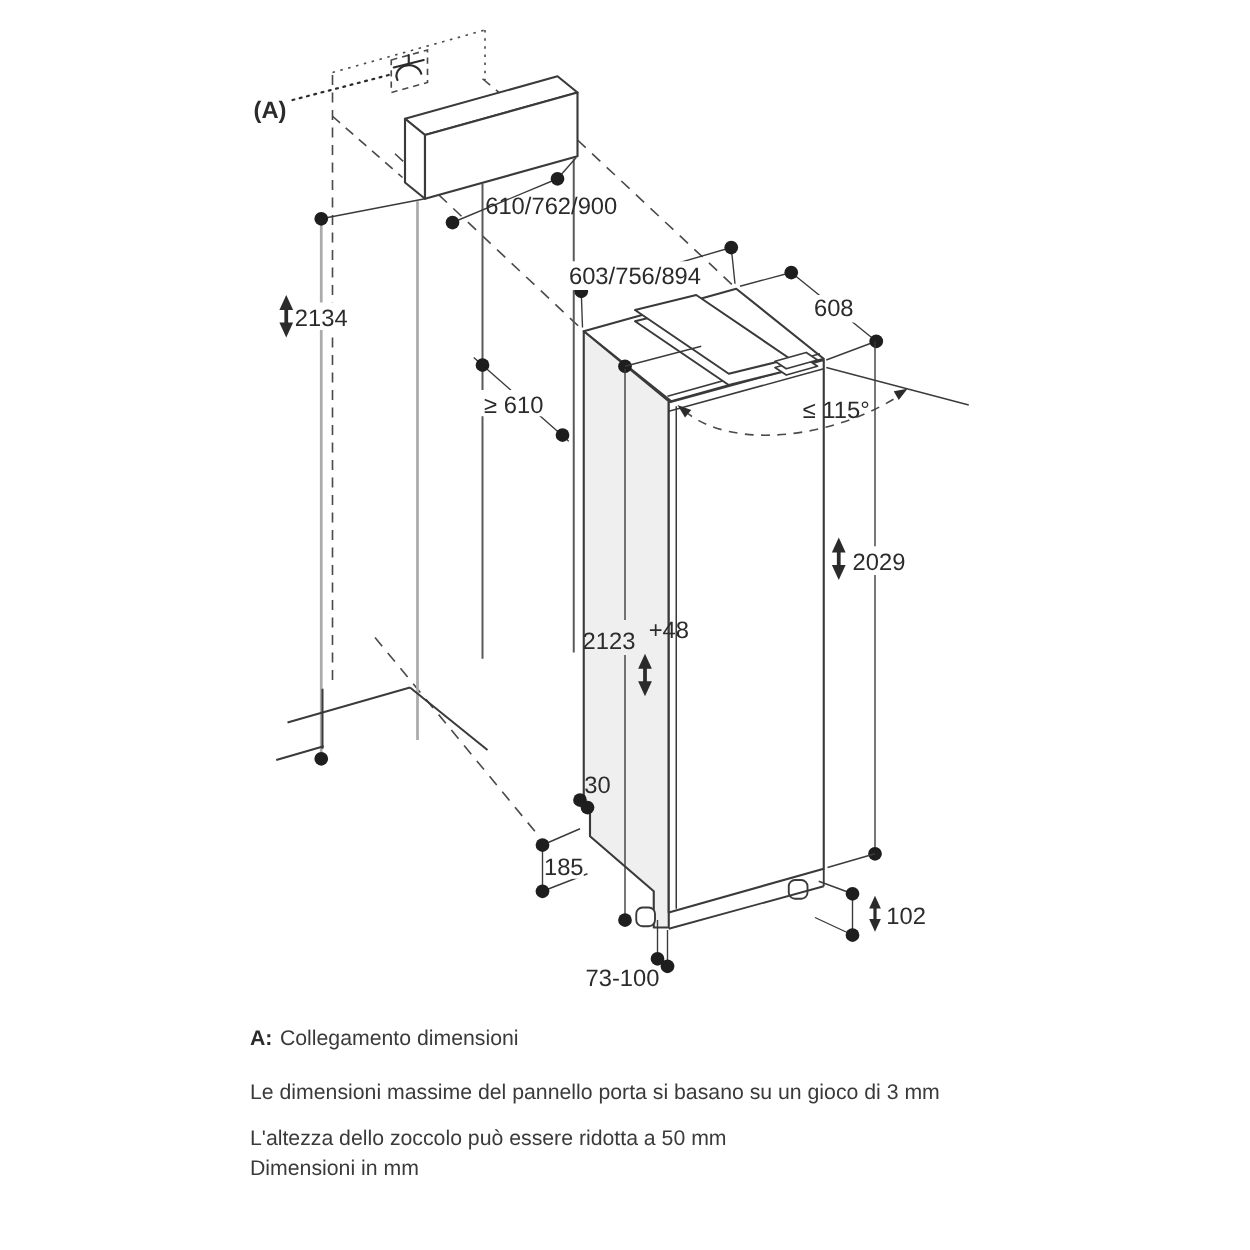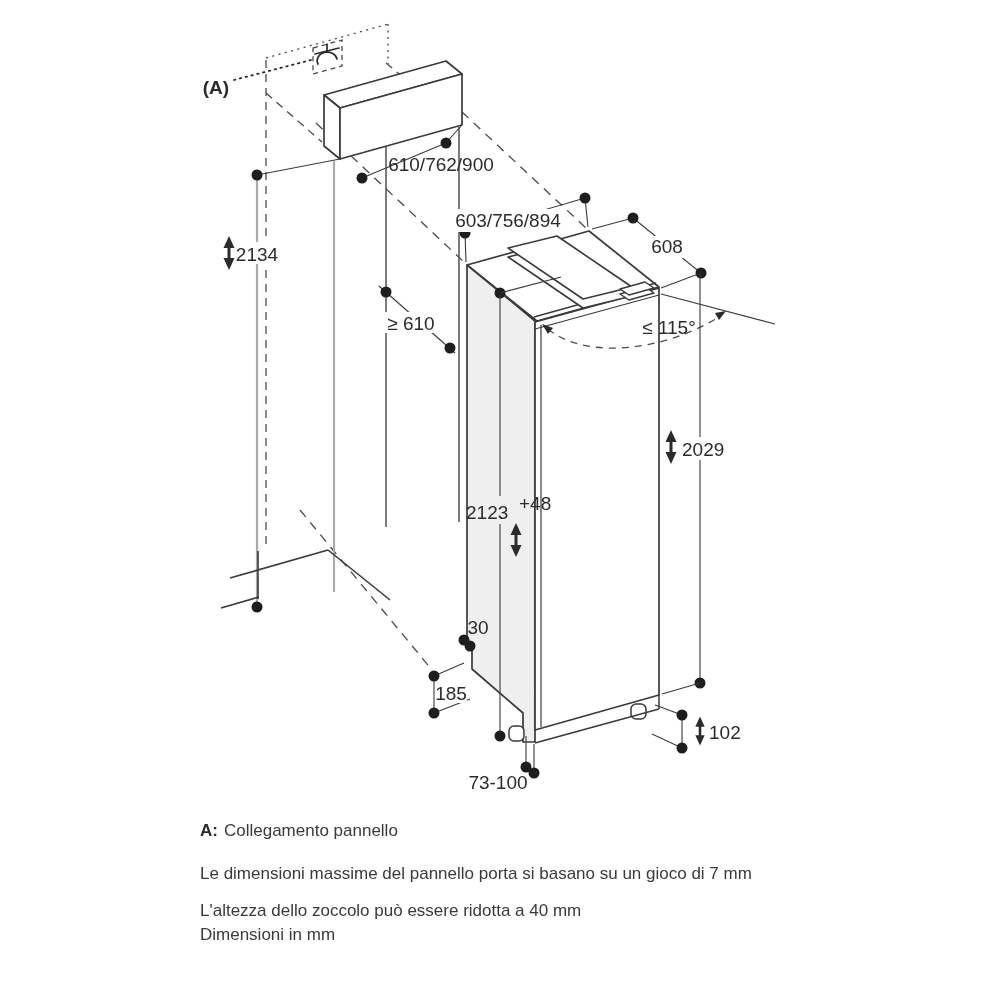--- a/index.html
+++ b/index.html
@@ -199,20 +199,20 @@
     <path d="M526,736 L526,765"></path>
     <path d="M534,744 L534,771"></path>
     <circle cx="526" cy="767" r="5.5" fill="#1e1e1e" stroke="none"></circle>
     <circle cx="534" cy="773" r="5.5" fill="#1e1e1e" stroke="none"></circle>
     <text x="498" y="789" text-anchor="middle" stroke="none">73-100</text>
   </g>
 </svg>
 
   <div class="notes">
     <div class="note-line" style="top:4px">
-      <b>A:</b><span>Collegamento pannello</span>
+      <b>A:</b><span>Collegamento dimensioni</span>
     </div>
-    <div class="note-line" style="top:47px">Le dimensioni massime del pannello porta si basano su un gioco di 7 mm</div>
-    <div class="note-line" style="top:84px">L'altezza dello zoccolo può essere ridotta a 40 mm</div>
+    <div class="note-line" style="top:47px">Le dimensioni massime del pannello porta si basano su un gioco di 3 mm</div>
+    <div class="note-line" style="top:84px">L'altezza dello zoccolo può essere ridotta a 50 mm</div>
     <div class="note-line" style="top:108px">Dimensioni in mm</div>
   </div>
 
 </div>
 
 </body></html>

